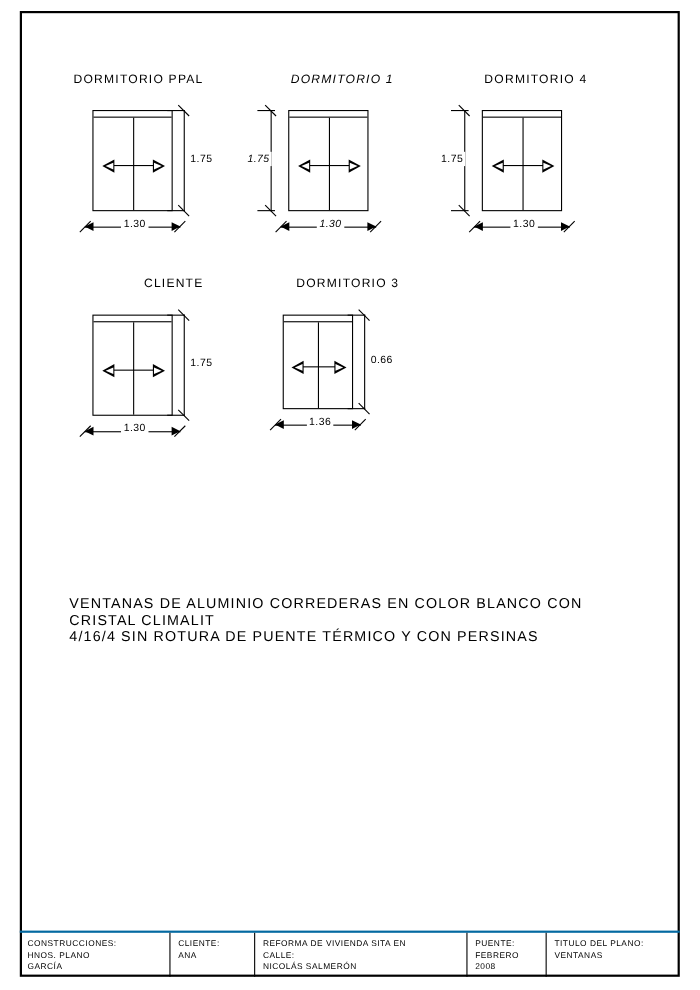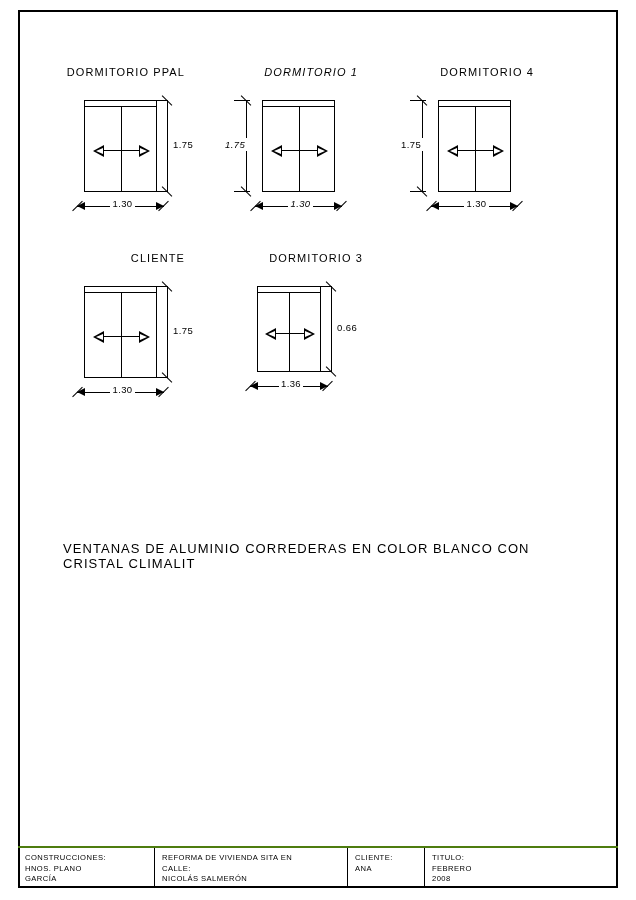--- a/index.html
+++ b/index.html
@@ -229,21 +229,21 @@
     margin-top: 48px;
   }
 
   
   #title-block {
     position: absolute;
     left: 18px;
     top: 846px;
     width: 600px;
     height: 42px;
-    border-top: 2px solid #4d7c0f;
+    border-top: 2px solid #0369a1;
     box-sizing: border-box;
     display: flex;
   }
   .tb-cell {
     border-right: 1.6px solid #000;
     box-sizing: border-box;
     padding: 5px 6px 0 7px;
     font-size: 7.6px;
     letter-spacing: 0.45px;
     line-height: 10.5px;
@@ -427,41 +427,46 @@
     <div class="tick start"></div>
     <div class="tick end"></div>
     <div class="label">
       <span>1.36</span>
     </div>
   </div>
 </div>
 
 <div id="spec-note">
   <div>VENTANAS DE ALUMINIO CORREDERAS EN COLOR BLANCO CON CRISTAL CLIMALIT</div>
+  <div>4/16/4 SIN ROTURA DE PUENTE TÉRMICO Y CON PERSINAS</div>
 </div>
 
 <div id="title-block">
 
   <div class="tb-cell" id="tb-constructora">
     <div class="tb-line">CONSTRUCCIONES:</div>
     <div class="tb-line">HNOS. PLANO</div>
     <div class="tb-line">GARCÍA</div>
   </div>
 
+  <div class="tb-cell" id="tb-cliente">
+    <div class="tb-line">CLIENTE:</div>
+    <div class="tb-line">ANA</div>
+  </div>
+
   <div class="tb-cell" id="tb-obra">
     <div class="tb-line">REFORMA DE VIVIENDA SITA EN</div>
     <div class="tb-line">CALLE:</div>
     <div class="tb-line">NICOLÁS SALMERÓN</div>
   </div>
 
-  <div class="tb-cell" id="tb-cliente">
-    <div class="tb-line">CLIENTE:</div>
-    <div class="tb-line">ANA</div>
-  </div>
-
   <div class="tb-cell" id="tb-fecha">
-    <div class="tb-line">TITULO:</div>
+    <div class="tb-line">PUENTE:</div>
     <div class="tb-line">FEBRERO</div>
     <div class="tb-line">2008</div>
   </div>
 
+  <div class="tb-cell" id="tb-titulo">
+    <div class="tb-line">TITULO DEL PLANO:</div>
+    <div class="tb-line">VENTANAS</div>
+  </div>
 
 </div>
 
 </body></html>

